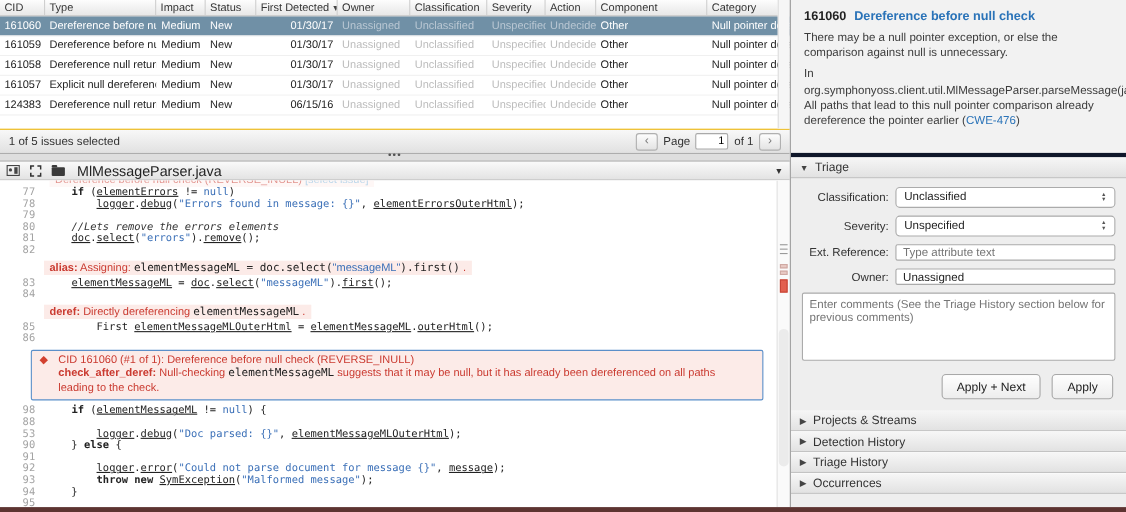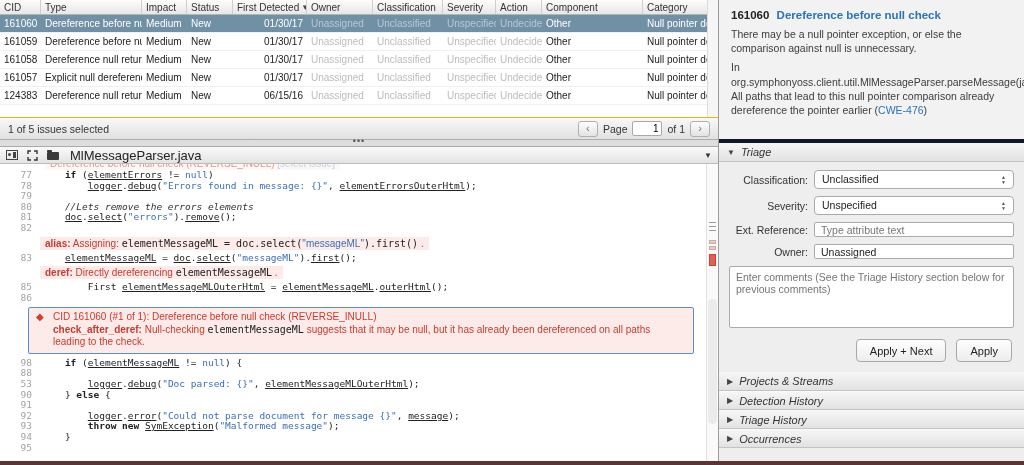--- a/index.html
+++ b/index.html
@@ -12,21 +12,21 @@
   
   .issues-table { position:relative; height:118px; overflow:hidden; border-bottom:1px solid #eab308; }
   .t-header { display:flex; height:15px; background:linear-gradient(#fdfdfd,#e7e7e7); border-bottom:1px solid #b5b5b5; }
   .hcell { display:flex; align-items:center; font-size:10px; color:#333; padding:0 4px; border-right:1px solid #cfcfcf; overflow:hidden; white-space:nowrap; }
   .sort-caret { margin-left:auto; font-size:8px; color:#444; padding-left:2px; }
   .trow { display:flex; height:18px; background:#fff; border-bottom:1px solid #f0f0f0; }
   .trow.selected { background:#7090a6; }
   .cell { padding:0 4px; font-size:10px; line-height:18px; white-space:nowrap; overflow:hidden; color:#222; }
   .t-header .hcell:nth-child(1), .cell:nth-child(1){ flex:0 0 41px; }
   .t-header .hcell:nth-child(2), .cell:nth-child(2){ flex:0 0 101px; }
-  .t-header .hcell:nth-child(3), .cell:nth-child(3){ flex:0 0 45px; }
+  .t-header .hcell:nth-child(3), .cell:nth-child(3){ flex:0 0 45px;text-align:center; }
   .t-header .hcell:nth-child(4), .cell:nth-child(4){ flex:0 0 46px; }
   .t-header .hcell:nth-child(5), .cell:nth-child(5){ flex:0 0 74px; }
   .t-header .hcell:nth-child(6), .cell:nth-child(6){ flex:0 0 66px; }
   .t-header .hcell:nth-child(7), .cell:nth-child(7){ flex:0 0 70px; }
   .t-header .hcell:nth-child(8), .cell:nth-child(8){ flex:0 0 53px; }
   .t-header .hcell:nth-child(9), .cell:nth-child(9){ flex:0 0 46px; }
   .t-header .hcell:nth-child(10), .cell:nth-child(10){ flex:0 0 101px; }
   .t-header .hcell:nth-child(11), .cell:nth-child(11){ flex:1; }
   .cell.num { text-align:right; }
   .cell.dim { color:#bcbcbc; }
@@ -90,21 +90,21 @@
   .right-panel { position:absolute; left:718px; top:0; width:306px; height:461px; background:#eeeeee; border-left:1px solid #9c9c9c; overflow:hidden; }
   .summary { padding:9px 12px 22px 12px; background:#f2f2f2; border-bottom:4px solid #0f172a; }
   .sum-title { font-size:11.5px; margin-bottom:6px; }
   .sum-cid { font-weight:bold; color:#222; }
   .sum-link { font-weight:bold; color:#2a73b8; margin-left:4px; }
   .sum-p { font-size:10.5px; color:#3c3c3c; line-height:1.35; margin-top:5px; }
   .cwe-link { color:#2a73b8; }
   .sec-bar { height:19px; background:linear-gradient(#f6f6f6,#e2e2e2); border-bottom:1px solid #c3c3c3; display:flex; align-items:center; padding:0 8px; gap:6px; cursor:pointer; }
   .sec-bar + .sec-bar { border-top:1px solid #fafafa; }
   .sec-caret { font-size:8px; color:#444; }
-  .sec-label { font-size:11px; color:#333;font-style:italic; }
+  .sec-label { font-size:11px; color:#333; }
   .triage-body { padding:8px 10px 10px 10px; }
   .f-row { display:flex; align-items:center; margin-bottom:7px; }
   .f-label { flex:0 0 85px; text-align:right; padding-right:6px; font-size:10.5px; color:#333; }
   .f-control { flex:1; }
   .selectbox { position:relative; height:19px; background:#fff; border:1px solid #ababab; border-radius:4px; font-size:10.5px; line-height:17px; padding:0 22px 0 7px; color:#222; cursor:pointer; }
   .stepper { position:absolute; right:3px; top:2px; width:13px; height:13px; display:flex; flex-direction:column; align-items:center; justify-content:center; color:#555; }
   .stepper span { font-size:5px; line-height:5px; }
   .f-input { width:100%; height:15px; border:1px solid #ababab; border-radius:2px; font-size:10.5px; padding:0 6px; font-family:inherit; color:#222; background:#fff; }
   .comments { width:100%; height:62px; border:1px solid #ababab; border-radius:2px; font-size:10.5px; padding:4px 6px; font-family:inherit; resize:none; color:#222; background:#fff; }
   .btn-row { display:flex; justify-content:flex-end; gap:10px; margin-top:9px; padding-right:2px; }
@@ -277,20 +277,24 @@
           </div>
           <div class="cline">
             <span class="gut">82</span>
             <span class="ctxt"></span>
           </div>
           <div class="eventrow"><span class="bubble"><span class="redb">alias:</span><span class="red"> Assigning: </span><span class="mono">elementMessageML = doc.select(</span><span class="str">"messageML"</span><span class="mono">).first()</span><span class="red"> .</span></span></div>
           <div class="cline">
             <span class="gut">83</span>
             <span class="ctxt"><span>    </span><span class="idf">elementMessageML</span><span> = </span><span class="idf">doc</span><span>.</span><span class="idf">select</span><span>(</span><span class="str">"messageML"</span><span>).</span><span class="idf">first</span><span>();</span></span>
           </div>
+          <div class="cline">
+            <span class="gut">84</span>
+            <span class="ctxt"></span>
+          </div>
           <div class="eventrow"><span class="bubble"><span class="redb">deref:</span><span class="red"> Directly dereferencing </span><span class="mono">elementMessageML</span><span class="red"> .</span></span></div>
           <div class="cline">
             <span class="gut">85</span>
             <span class="ctxt"><span>        First </span><span class="idf">elementMessageMLOuterHtml</span><span> = </span><span class="idf">elementMessageML</span><span>.</span><span class="idf">outerHtml</span><span>();</span></span>
           </div>
           <div class="cline">
             <span class="gut">86</span>
             <span class="ctxt"></span>
           </div>
           <div class="codebox">

